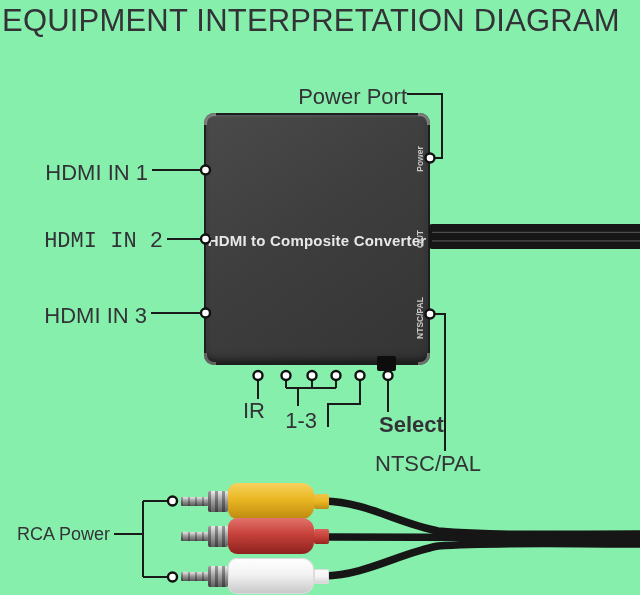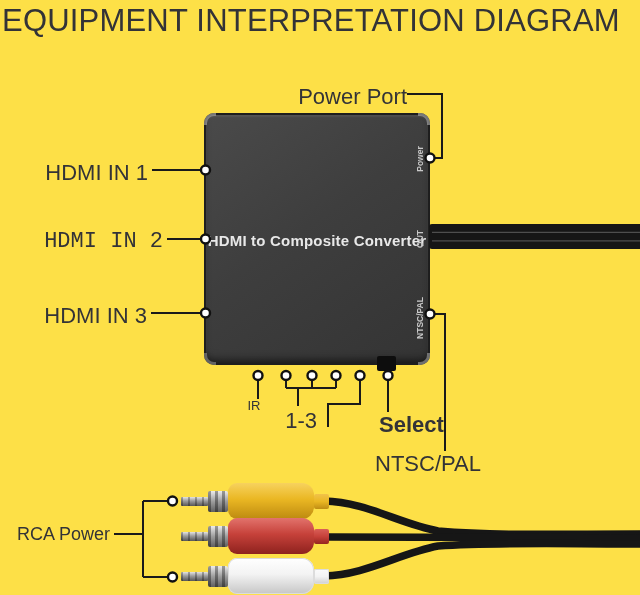--- a/index.html
+++ b/index.html
@@ -1,17 +1,17 @@
 <!DOCTYPE html>
 <html style="--accent-yellow: #eab723; --accent-red: #c6413a; --accent-white: #f3f3f3; --device-body: #3e3e3e; --cable-black: #161616; --text-dark: #333337;"><head>
 <meta charset="utf-8">
 <style>
   html,body{margin:0;padding:0;background:#fff;}
   body{width:640px;height:595px;overflow:hidden;font-family:"Liberation Sans",sans-serif;}
-  #stage{position:relative;width:640px;height:595px;background:#fde047;}
+  #stage{position:relative;width:640px;height:595px;background:#86efac;}
 
   .title{position:absolute;left:2px;top:3px;width:636px;font-size:31px;font-weight:400;
          letter-spacing:.2px;color:var(--text-dark);white-space:nowrap;}
 
   
   .device{position:absolute;left:204px;top:113px;width:226px;height:252px;z-index:1;
           background:linear-gradient(145deg,#4a4a4a 0%,var(--device-body) 45%,#343434 100%);
           border:2px solid #1e1e1e;border-radius:10px;box-sizing:border-box;
           box-shadow:inset 0 2px 2px rgba(255,255,255,.07), inset 0 -7px 9px -4px rgba(0,0,0,.6);}
   .device-name{position:absolute;left:0;top:117px;width:100%;text-align:center;
@@ -26,21 +26,21 @@
   .c-bl{bottom:-2px;left:-2px;border-bottom:3px solid #7a7a7a;border-left:3px solid #7a7a7a;border-bottom-left-radius:10px;}
   .switch{position:absolute;left:377px;top:356px;width:19px;height:15px;background:#0d0d0d;
           border-radius:2px;z-index:2;}
 
   
   .callout{position:absolute;color:var(--text-dark);font-size:22px;white-space:nowrap;z-index:3;}
   .lbl-hdmi1{top:160px;right:492px;margin-left:20px;}
   .lbl-hdmi2{top:229px;right:477px;font-family:Liberation Mono, monospace;}
   .lbl-hdmi3{top:303px;right:493px;}
   .lbl-powerport{top:84px;right:233px;}
-  .lbl-ir{top:398px;left:234px;width:40px;text-align:center;font-size:13px;}
+  .lbl-ir{top:398px;left:234px;width:40px;text-align:center;font-size:22px;}
   .lbl-13{top:408px;left:277px;width:40px;text-align:right;}
   .lbl-powerled{top:428px;left:246px;width:170px;text-align:center;font-size:16.5px;}
   .lbl-select{top:412px;left:379px;width:60px;text-align:center;font-weight:bold;}
   .lbl-ntscpal{top:451px;left:375px;width:90px;text-align:center;}
   .lbl-rca{top:524px;right:530px;font-size:18px;}
 
   svg.overlay{position:absolute;left:0;top:0;z-index:2;pointer-events:none;}
   .line{stroke:#1a1a1a;stroke-width:2;fill:none;}
   .dot{fill:#fff;stroke:#111;stroke-width:2.4;}
   .bundle{fill:var(--cable-black);}

